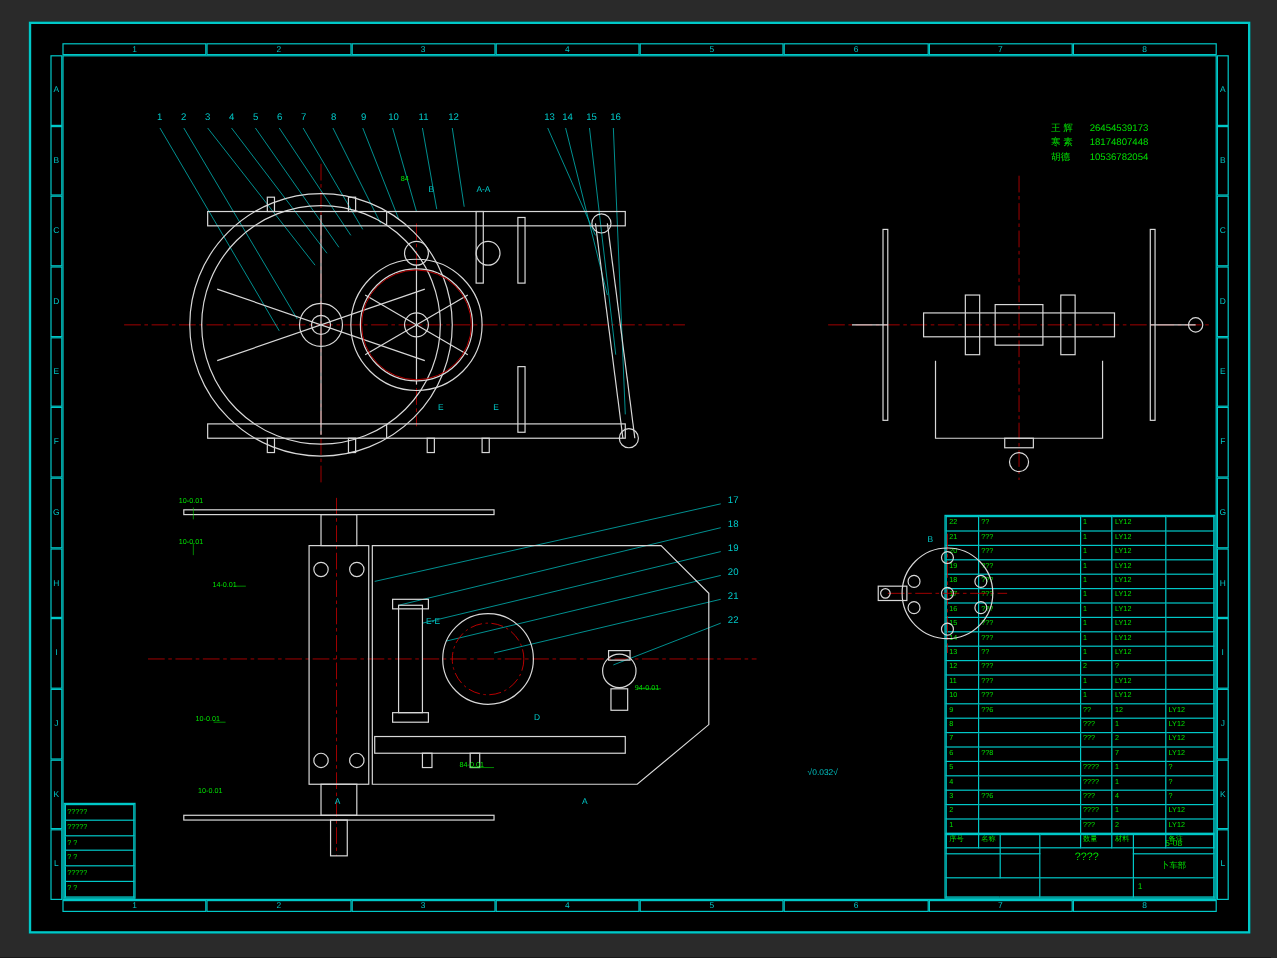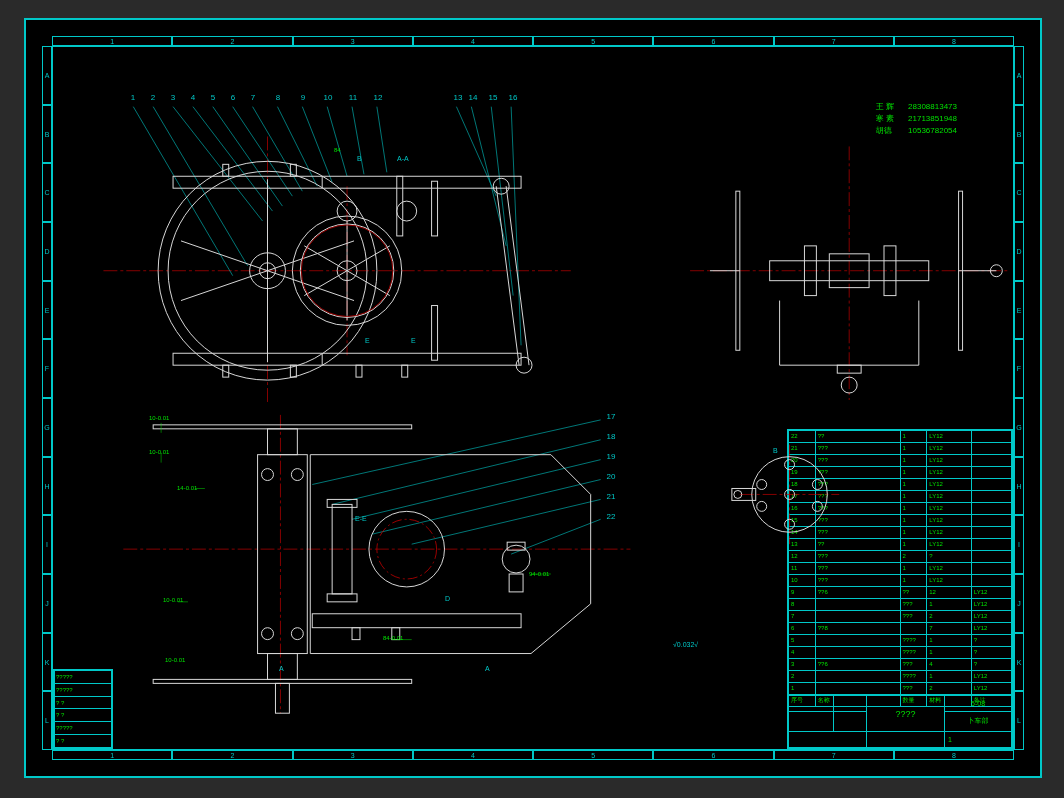--- a/index.html
+++ b/index.html
@@ -201,22 +201,22 @@
       <div class="ruler-cell">H</div>
       <div class="ruler-cell">I</div>
       <div class="ruler-cell">J</div>
       <div class="ruler-cell">K</div>
       <div class="ruler-cell">L</div>
     </div>
 
   <div class="inner-frame">
 
     <div class="info-text">
-      <div><span>王 辉</span> <span>28308813473</span></div>
-      <div><span>寒 素</span> <span>21713851948</span></div>
+      <div><span>王 辉</span> <span>26454539173</span></div>
+      <div><span>寒 素</span> <span>18174807448</span></div>
       <div><span>胡德</span> <span>10536782054</span></div>
     </div>
 
     <div class="rev-block">
       <table>
         <tbody>
             <tr>
               <td>?????</td>
             </tr>
         <tr>

